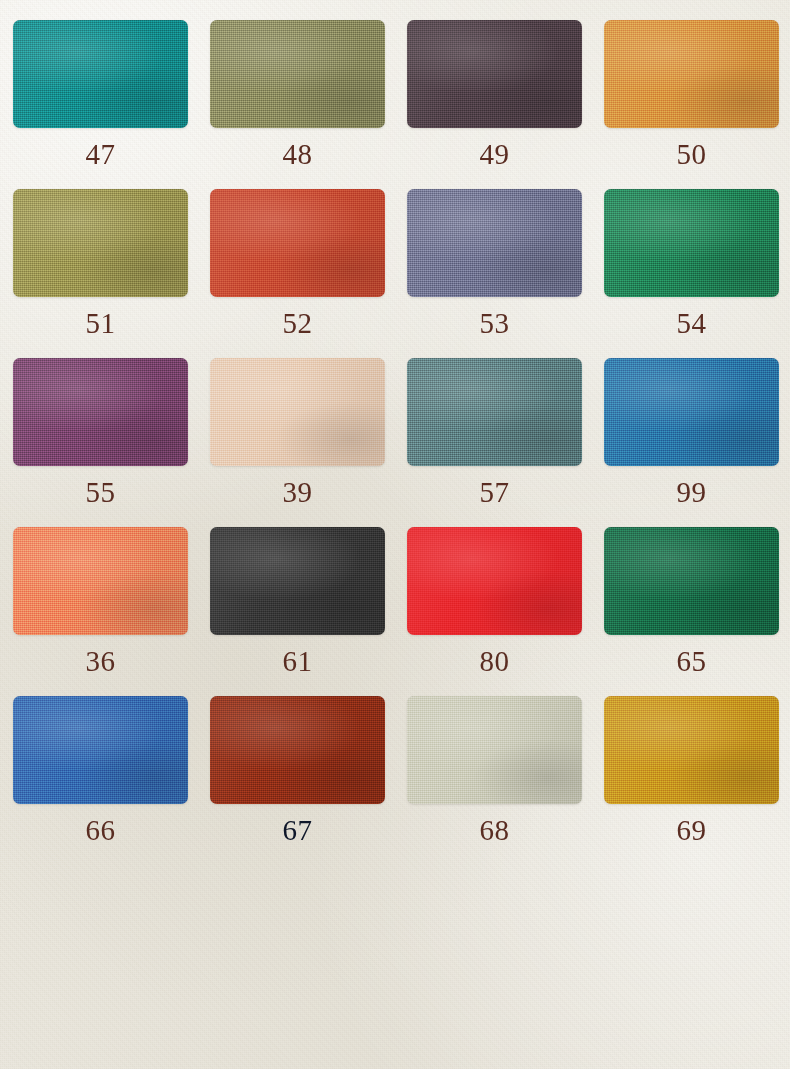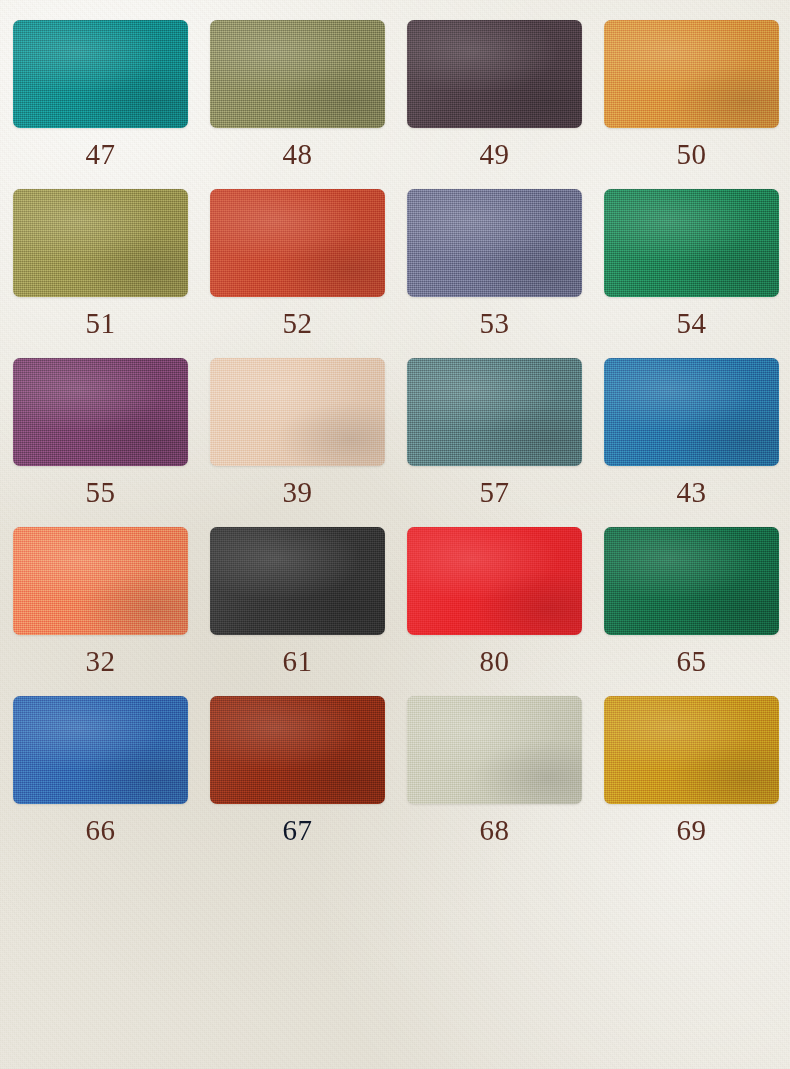--- a/index.html
+++ b/index.html
@@ -155,25 +155,25 @@
     <div class="swatch-cell">
       <div class="swatch-chip" title="pale-peach" style="background-color: rgb(232, 203, 179);"></div>
       <div class="swatch-label" style="color: rgb(90, 45, 34);">39</div>
     </div>
     <div class="swatch-cell">
       <div class="swatch-chip" title="muted-teal-grey" style="background-color: rgb(91, 125, 128);"></div>
       <div class="swatch-label" style="color: rgb(90, 45, 34);">57</div>
     </div>
     <div class="swatch-cell">
       <div class="swatch-chip" title="steel-blue" style="background-color: rgb(42, 116, 168);"></div>
-      <div class="swatch-label" style="color: rgb(90, 45, 34);">43</div>
+      <div class="swatch-label" style="color: rgb(90, 45, 34);">99</div>
     </div>
     <div class="swatch-cell">
       <div class="swatch-chip" title="coral-salmon" style="background-color: rgb(239, 129, 89);"></div>
-      <div class="swatch-label" style="color: rgb(90, 45, 34);">32</div>
+      <div class="swatch-label" style="color: rgb(90, 45, 34);">36</div>
     </div>
     <div class="swatch-cell">
       <div class="swatch-chip" title="charcoal-black" style="background-color: rgb(54, 54, 54);"></div>
       <div class="swatch-label" style="color: rgb(90, 45, 34);">61</div>
     </div>
     <div class="swatch-cell">
       <div class="swatch-chip" title="bright-red" style="background-color: rgb(232, 39, 44);"></div>
       <div class="swatch-label" style="color: rgb(90, 45, 34);">80</div>
     </div>
     <div class="swatch-cell">

